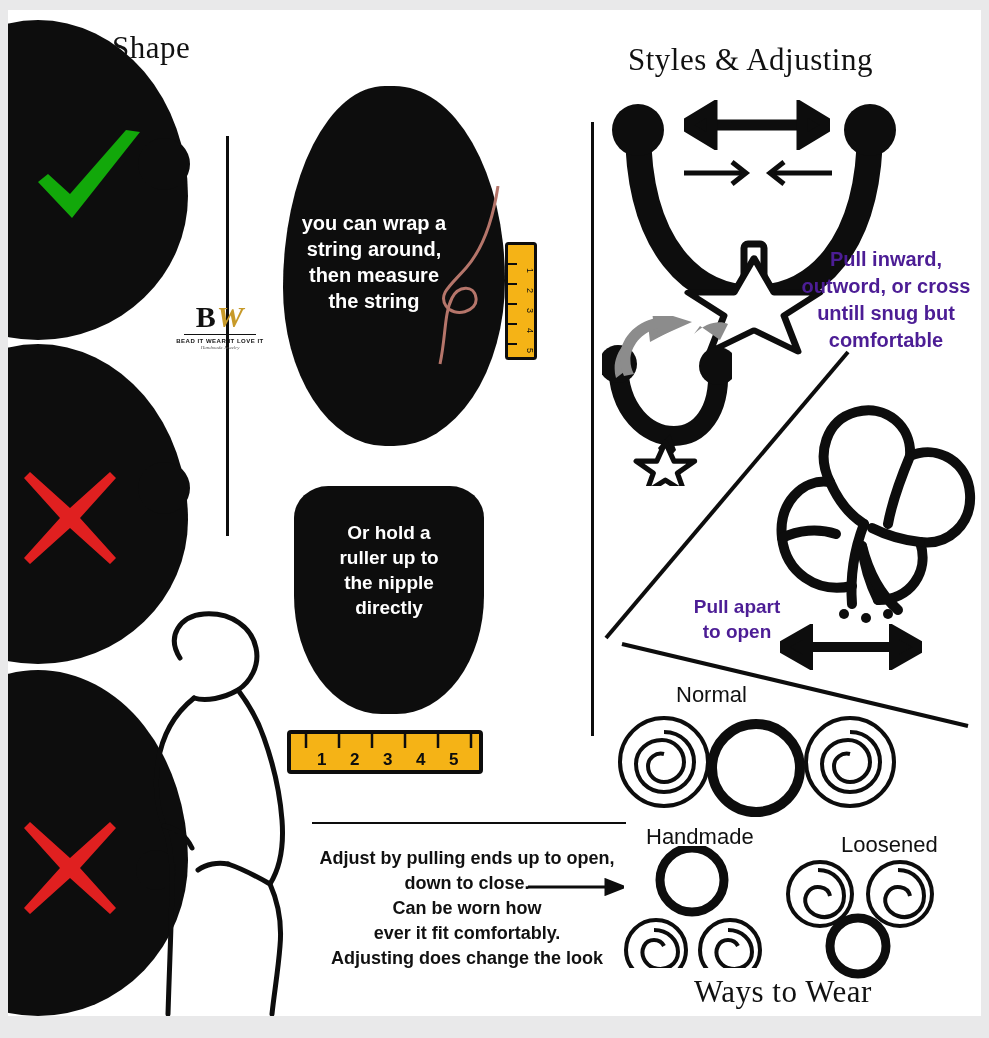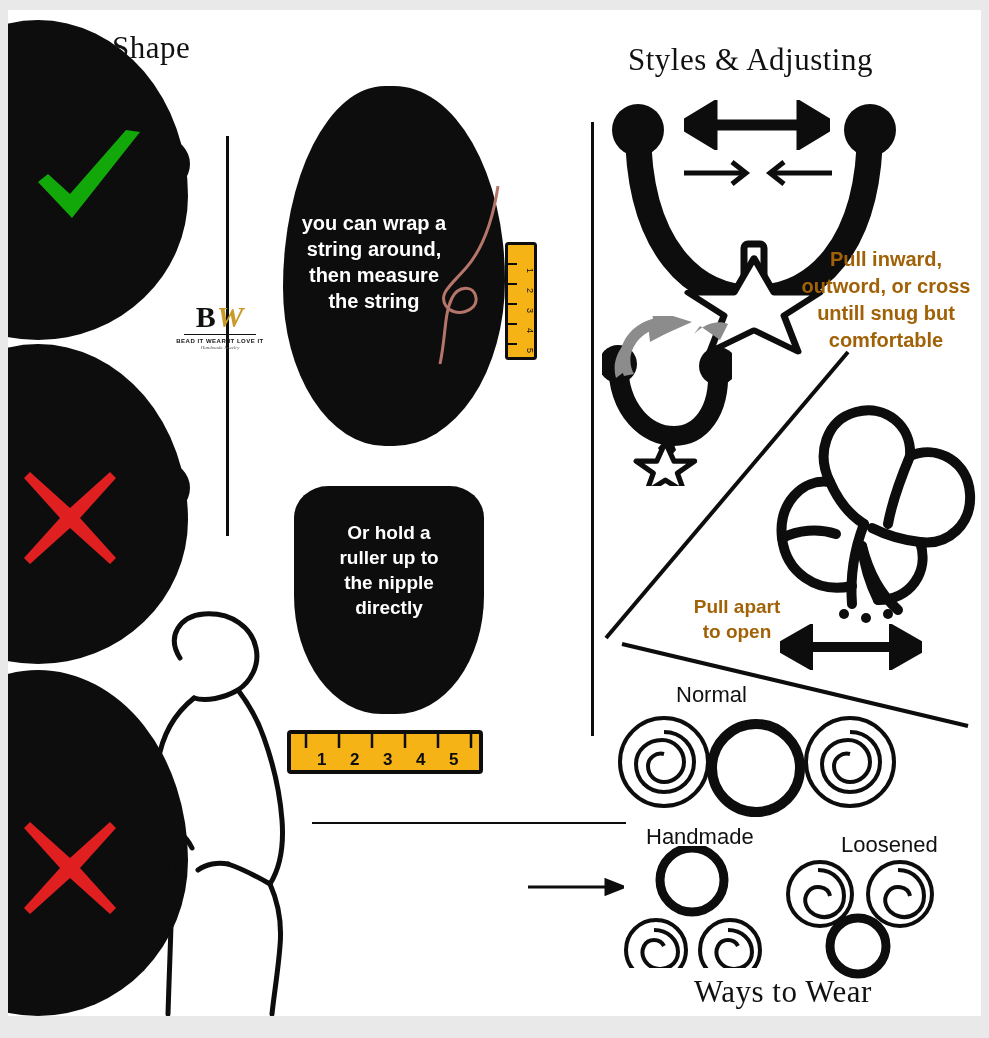--- a/index.html
+++ b/index.html
@@ -192,21 +192,21 @@
 
   
   #horseshoe { position: absolute; left: 596px; top: 88px; width: 300px; height: 260px; }
   #arrow-top { position: absolute; left: 676px; top: 90px; width: 146px; height: 50px; }
   #arrow-in  { position: absolute; left: 672px; top: 146px; width: 156px; height: 34px; }
   #cross-piece { position: absolute; left: 594px; top: 306px; width: 130px; height: 170px; }
 
   .styles-text {
     position: absolute;
     font-weight: bold;
-    color: #a16207;
+    color: #4c1d95;
     text-align: center;
     white-space: pre-line;
   }
   #stext1 { left: 780px; top: 236px; width: 196px; font-size: 20px; line-height: 27px; }
   #stext2 { left: 664px; top: 584px; width: 130px; font-size: 19px; line-height: 25px; }
 
   #flower { position: absolute; left: 716px; top: 372px; width: 254px; height: 262px; }
   #arrow-apart { position: absolute; left: 772px; top: 614px; width: 142px; height: 46px; }
   #diag1 { position: absolute; left: 596px; top: 340px; width: 246px; height: 290px; }
   #diag2 { position: absolute; left: 612px; top: 630px; width: 350px; height: 90px; }
@@ -477,20 +477,25 @@
         <path d="M34 10 C50 10 60 22 60 36 C60 52 46 60 34 56 C22 52 18 40 24 32
                  C30 24 44 26 46 36"></path>
         <circle cx="36" cy="34" r="32"></circle>
         <path d="M114 10 C130 10 140 22 140 36 C140 52 126 60 114 56 C102 52 98 40 104 32
                  C110 24 124 26 126 36"></path>
         <circle cx="116" cy="34" r="32"></circle>
         <circle cx="74" cy="86" r="28" stroke-width="9"></circle>
       </g>
     </svg>
 
+    <div id="adjust-text">Adjust by pulling ends up to open,
+down to close.
+Can be worn how
+ever it fit comfortably.
+Adjusting does change the look</div>
     <svg id="adjust-arrow" viewBox="0 0 96 18">
       <g stroke="#0d0d0d" stroke-width="3" fill="#0d0d0d">
         <line x1="0" y1="9" x2="84" y2="9"></line>
         <path d="M96 9 L78 2 L78 16 Z"></path>
       </g>
     </svg>
 
   </div>
 </div>
 

